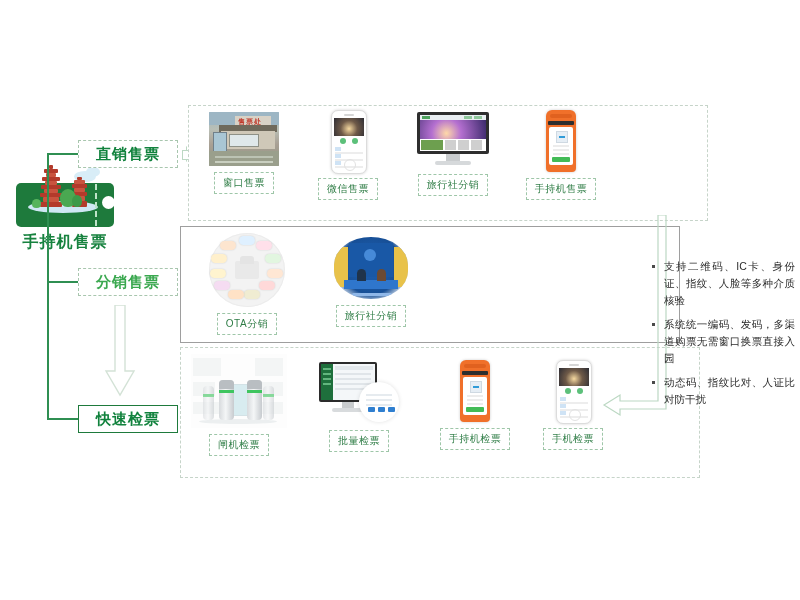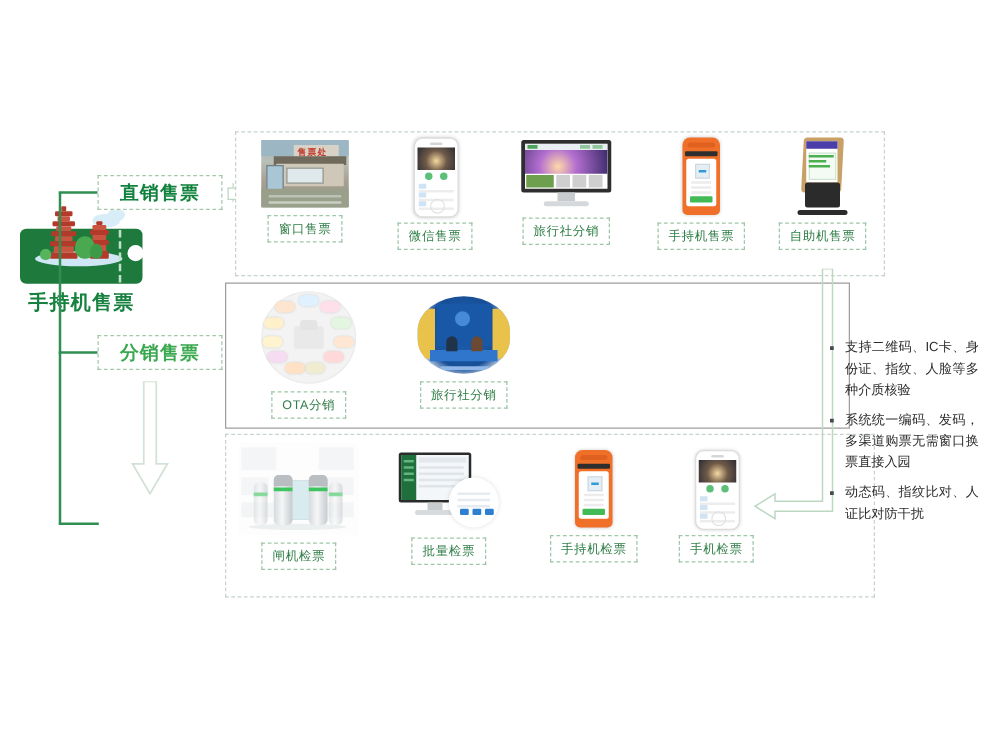--- a/index.html
+++ b/index.html
@@ -109,21 +109,21 @@
     margin:0 auto;margin-top:6px;display:inline-block;
     border:1px dashed #9ec6a8;color:#2f7d46;font-size:10px;
     padding:3px 8px;background:#ffffff;white-space:nowrap;
     letter-spacing:.5px;
   }
 
   
   #bullets{
     left:650px;top:258px;width:145px;
   }
-  #bullets ul{margin:12px;padding:0;list-style:none;}
+  #bullets ul{margin:0;padding:0;list-style:none;}
   #bullets li{
     position:relative;padding-left:14px;margin-bottom:7px;
     font-size:10.5px;line-height:17px;color:#2b2b2b;text-align:justify;
   }
   #bullets li::before{
     content:"";position:absolute;left:2px;top:7px;
     width:2.5px;height:2.5px;background:#4a4a4a;
   }
 
   
@@ -301,20 +301,23 @@
   <div class="line abs" id="branch-1"></div>
   <div class="line abs" id="branch-2"></div>
   <div class="line abs" id="branch-3"></div>
 
   <div class="stage dashed" id="stage-direct">
     <span>直销售票</span>
   </div>
   <div class="stage dashed" id="stage-dist">
     <span>分销售票</span>
   </div>
+  <div class="stage solid" id="stage-check">
+    <span>快速检票</span>
+  </div>
 
   <div class="arrow-right abs" id="arrow-direct">
     <div class="head-b"></div>
       <div class="head"></div>
       <div class="shaft"></div>
   </div>
   <div class="arrow-right abs" id="arrow-dist">
     <div class="head-b"></div>
       <div class="head"></div>
       <div class="shaft"></div>
@@ -410,37 +413,20 @@
             <div class="ln" style="top:18px"></div>
             <div class="ln" style="top:22px"></div>
             <div class="ln" style="top:26px"></div>
             <div class="btn"></div>
           </div>
         </div>
       </div>
       <div class="cap">手持机售票</div>
     </div>
 
-    <div class="cell" style="left:420px;top:4px;width:98px;">
-      <div class="thumb" style="width:44px;height:62px;">
-        <div class="kiosk">
-          <div class="frame"></div>
-          <div class="scr">
-            <div class="hdr"></div>
-            <div class="gbox"></div>
-            <div class="gl" style="top:11px"></div>
-            <div class="gl" style="top:15px;width:14px"></div>
-            <div class="gl" style="top:19px;width:17px"></div>
-          </div>
-          <div class="body"></div>
-          <div class="foot"></div>
-        </div>
-      </div>
-      <div class="cap">自助机售票</div>
-    </div>
   </div>
 
   <div class="row" id="row-dist">
 
     <div class="cell" style="left:14px;top:6px;width:104px;">
       <div class="thumb" style="width:76px;height:74px;">
         <div class="wheel">
           <div class="hub"></div>
           <div class="pill" style="left:30px;top:3px;background:#dff0ff"></div>
           <div class="pill" style="left:47px;top:8px;background:#ffe0ea"></div>

